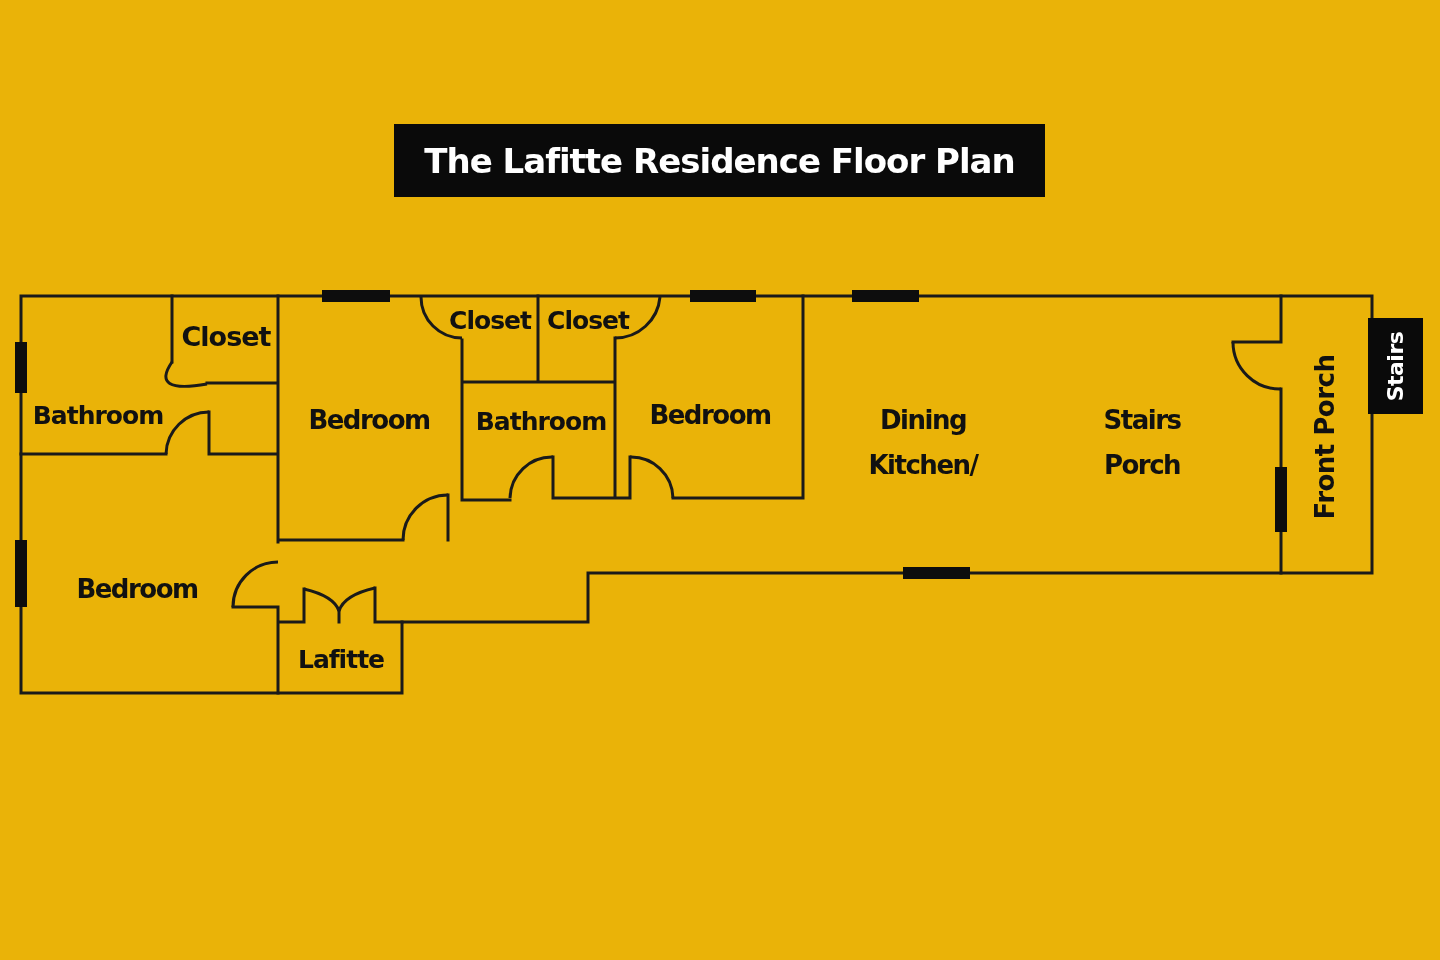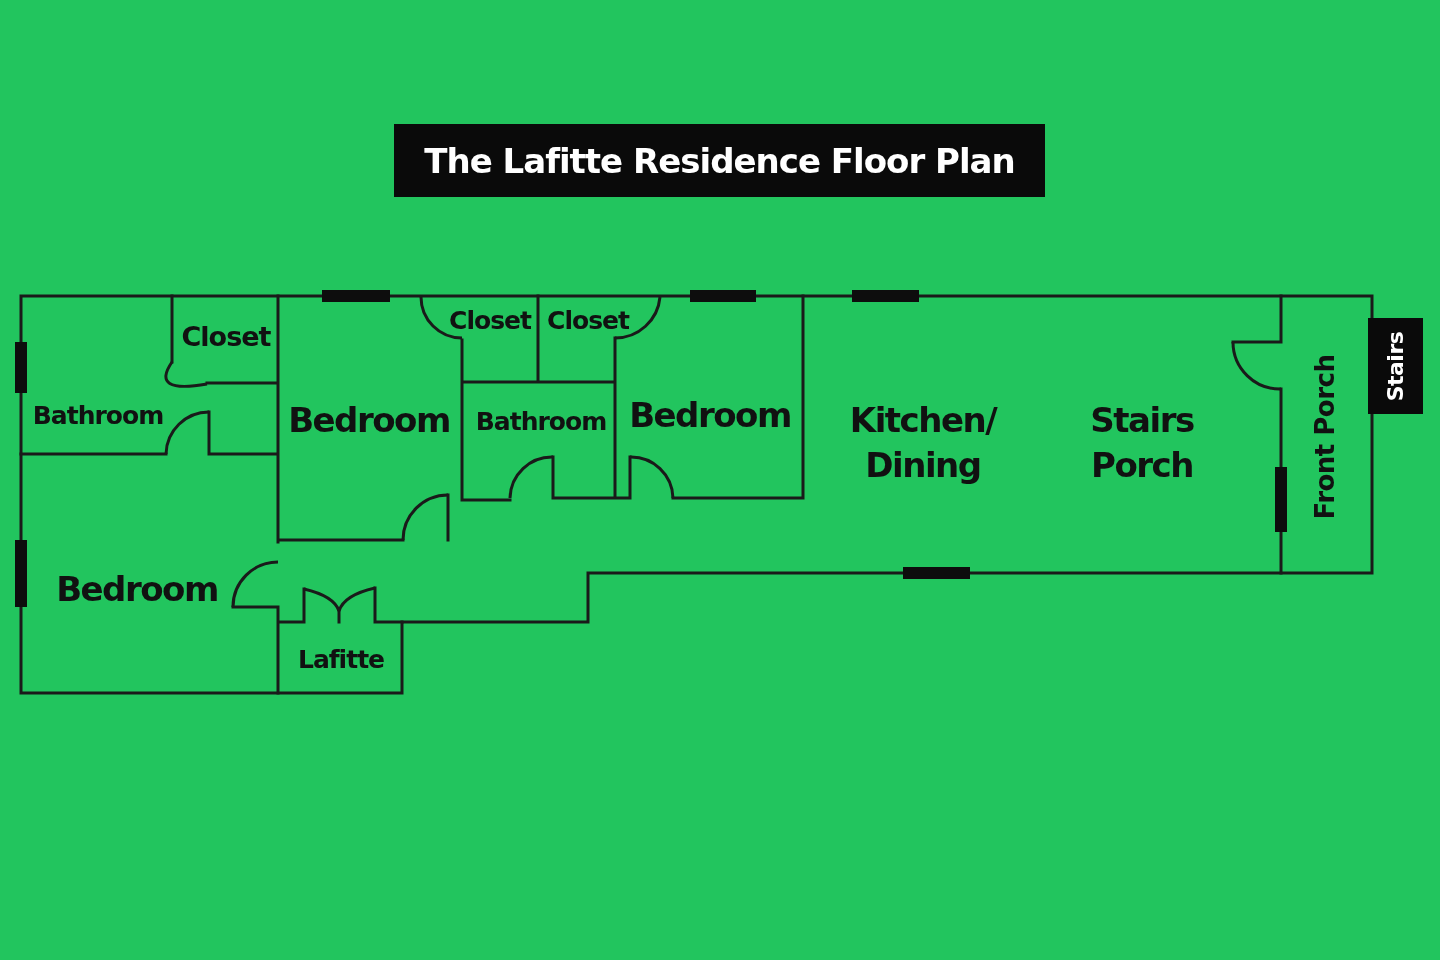--- a/index.html
+++ b/index.html
@@ -1,30 +1,30 @@
 <!DOCTYPE html>
 <html><head>
 <meta charset="utf-8">
 <style>
   html,body{margin:0;padding:0;background:#ffffff;}
   #canvas{
-    position:relative;width:1440px;height:960px;background:#22c55e;
+    position:relative;width:1440px;height:960px;background:#eab308;
     font-family:"DejaVu Sans","Liberation Sans",sans-serif;overflow:hidden;
   }
   #plan-svg{position:absolute;left:0;top:0;}
   .title-bar{
     position:absolute;left:394px;top:124px;width:651px;height:73px;
     background:#0a0a0a;color:#ffffff;display:flex;align-items:center;justify-content:center;
     font-size:34px;font-weight:bold;letter-spacing:-1px;white-space:nowrap;
   }
   .label{
     position:absolute;transform:translate(-50%,-50%);
     color:#111111;font-weight:bold;text-align:center;white-space:nowrap;
   }
-  .room-lg{font-size:34px;letter-spacing:-1.5px;line-height:45px;}
+  .room-lg{font-size:26px;letter-spacing:-1.5px;line-height:45px;}
   .room-sm{font-size:25px;letter-spacing:-1px;line-height:28px;}
   .closet-big{font-size:27px;}
   .rot{transform:translate(-50%,-50%) rotate(-90deg);}
   .stairs-box{
     position:absolute;left:1368px;top:318px;width:55px;height:96px;
     background:#0a0a0a;display:flex;align-items:center;justify-content:center;
   }
   .stairs-box span{
     color:#ffffff;font-weight:bold;font-size:22px;letter-spacing:-0.5px;
     transform:rotate(-90deg);white-space:nowrap;
@@ -76,22 +76,22 @@
 
   <div class="label room-sm closet-big" style="left:226px;top:337px">Closet</div>
   <div class="label room-sm" style="left:98px;top:416px">Bathroom</div>
   <div class="label room-lg" style="left:369px;top:420px">Bedroom</div>
   <div class="label room-sm" style="left:490px;top:321px">Closet</div>
   <div class="label room-sm" style="left:588px;top:321px">Closet</div>
   <div class="label room-sm" style="left:541px;top:422px">Bathroom</div>
   <div class="label room-lg" style="left:710px;top:415px">Bedroom</div>
 
   <div class="label room-lg" style="left:923px;top:443px">
+    <div>Dining</div>
     <div>Kitchen/</div>
-    <div>Dining</div>
   </div>
 
   <div class="label room-lg" style="left:1142px;top:443px">
     <div>Stairs</div>
     <div>Porch</div>
   </div>
 
   <div class="label room-lg" style="left:137px;top:589px">Bedroom</div>
   <div class="label room-sm" style="left:341px;top:660px">Lafitte</div>
 

